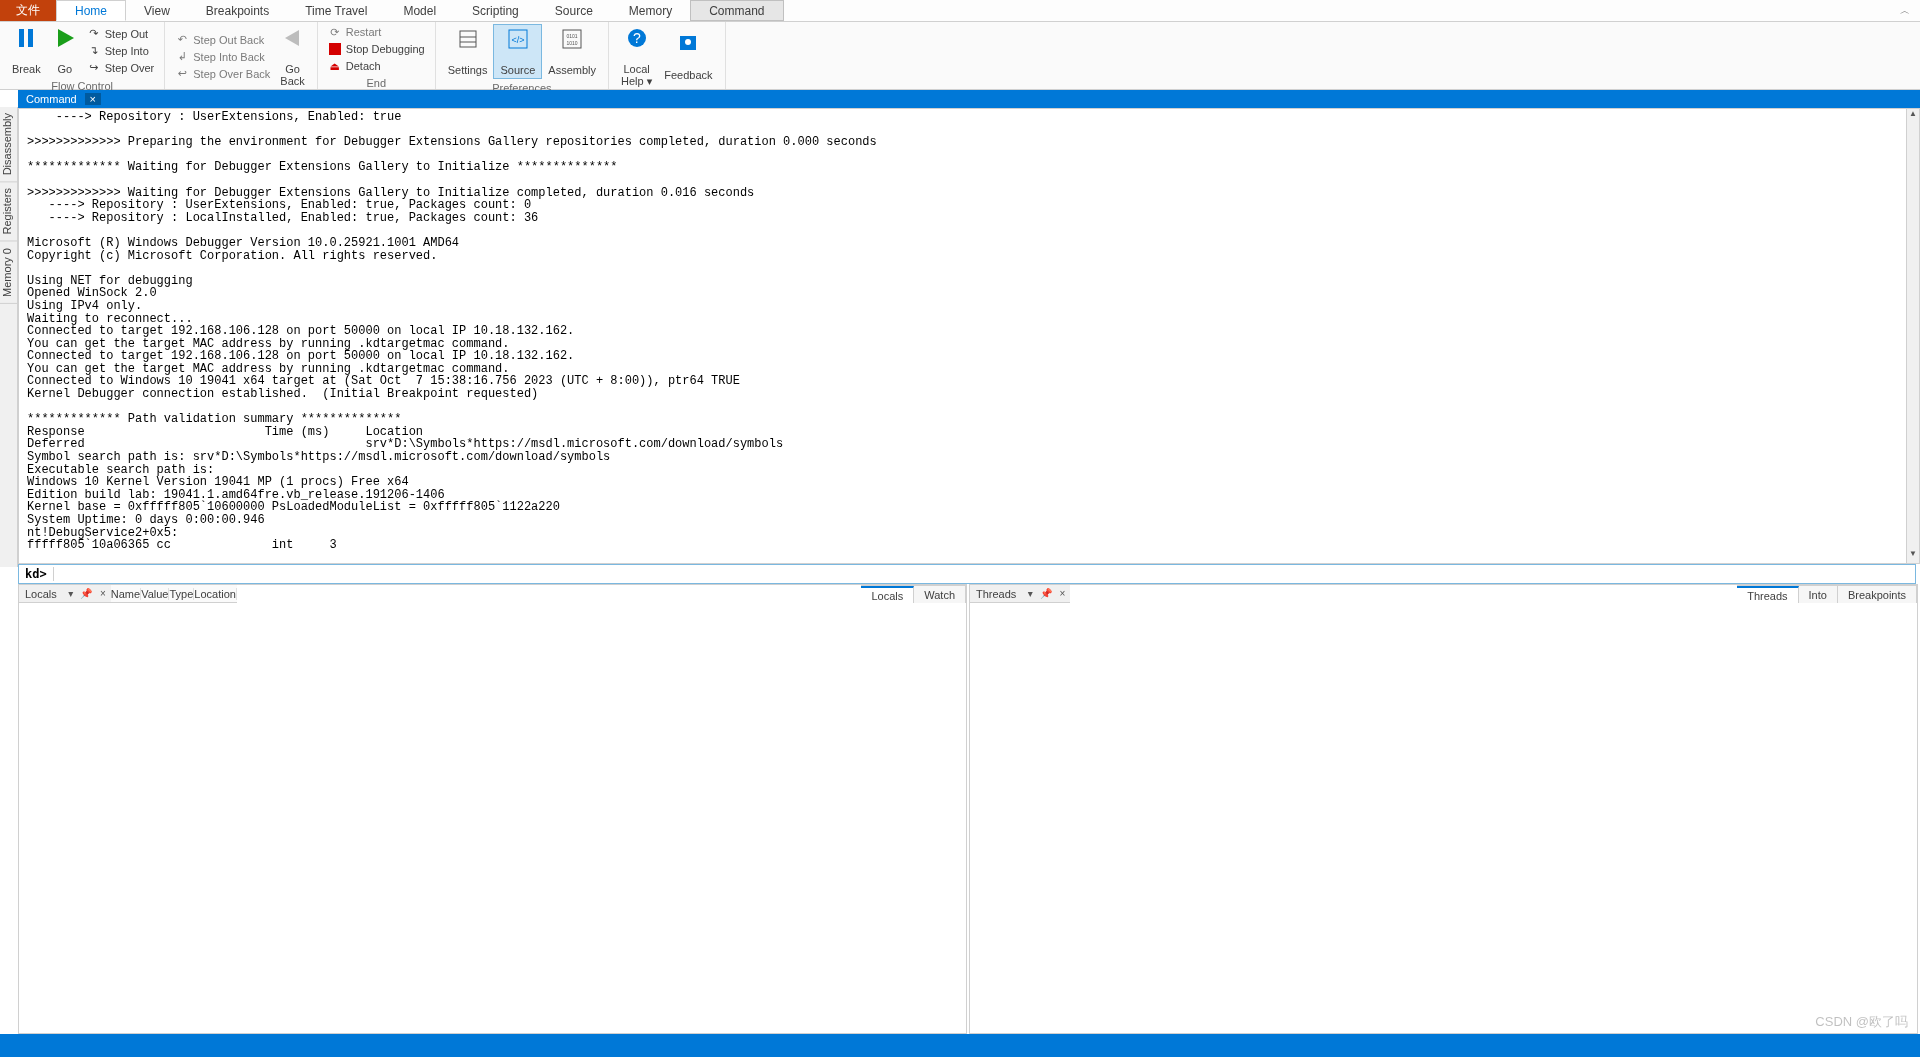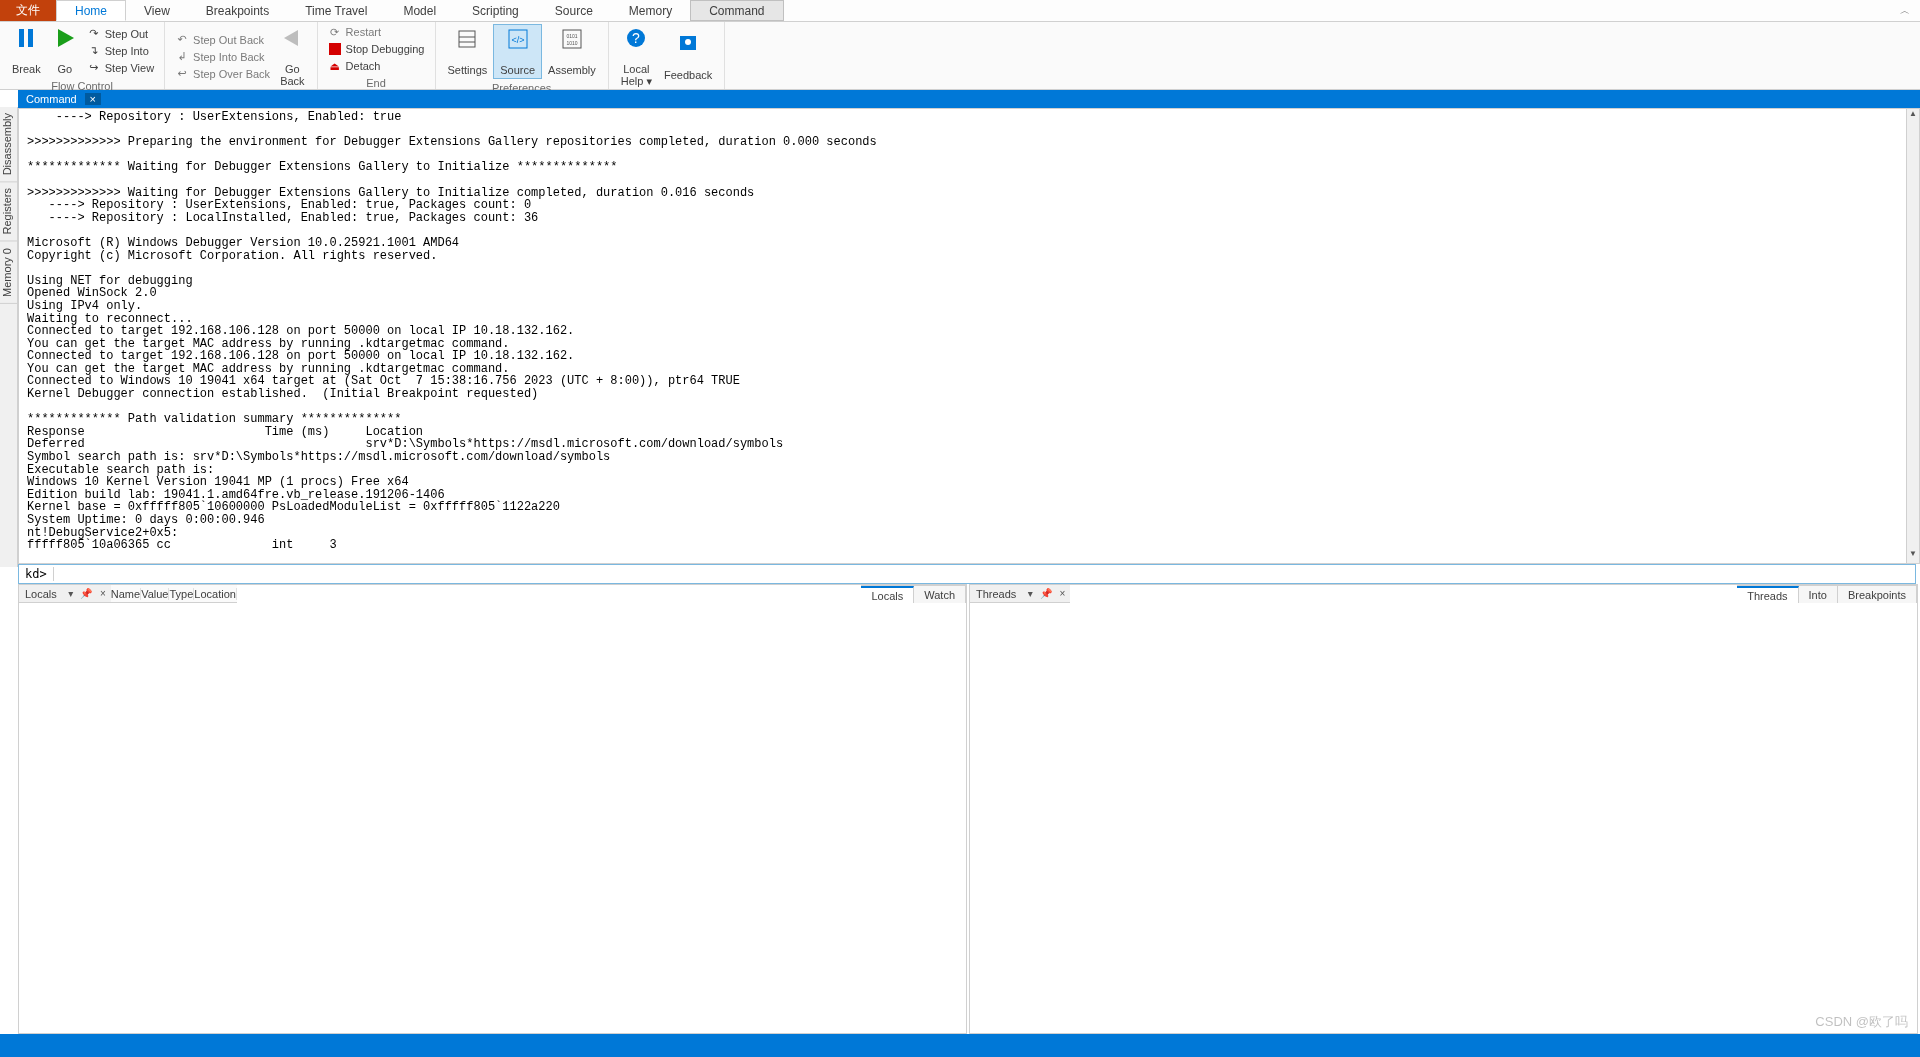--- a/index.html
+++ b/index.html
@@ -31,21 +31,21 @@
 .cmd-panel { position: absolute; left: 18px; top: 90px; right: 0; height: 18px; background: #0078d7; color: #fff; display: flex; align-items: center; font-size: 11px; }
 .cmd-panel .title { padding: 0 8px; }
 .cmd-panel .close { width: 16px; text-align: center; background: #005a9e; }
 
 .cmd-output { position: absolute; left: 18px; top: 108px; right: 4px; bottom: 493px; border: 1px solid #d0d0d0; background: #fff; font-family: Liberation Mono, monospace; font-size: 12px; line-height: 1.05; padding: 2px 8px; white-space: pre; overflow: hidden; color: #000; }
 .cmd-scroll { position: absolute; right: 0; top: 108px; width: 14px; bottom: 493px; background: #f0f0f0; border: 1px solid #d0d0d0; }
 .cmd-scroll .up, .cmd-scroll .dn { height: 14px; text-align: center; font-size: 8px; color: #555; }
 .cmd-scroll .dn { position: absolute; bottom: 0; width: 100%; }
 
 .cmd-input-row { position: absolute; left: 18px; right: 4px; bottom: 473px; height: 20px; border: 1px solid #7ab8e0; display: flex; align-items: center; background: #fff; }
-.cmd-input-row .prompt { padding: 0 6px; font-family: Consolas, monospace; border-right: 1px solid #d0d0d0; color: #000; }
+.cmd-input-row .prompt { padding: 0 6px; font-family: Consolas, monospace; border-right: 1px solid #d0d0d0; color: #000; font-weight: bold; }
 .cmd-input-row input { flex: 1; border: none; outline: none; font-family: Consolas, monospace; padding: 0 4px; }
 
 .bottom { position: absolute; left: 18px; right: 0; bottom: 23px; top: 584px; display: flex; }
 .pane { flex: 1; border: 1px solid #d0d0d0; display: flex; flex-direction: row; background: #fff; margin-right:2px;}
 .pane-hdr { height: 18px; background: #f0f0f0; border-bottom: 1px solid #d0d0d0; display: flex; align-items: center; font-size: 11px; }
 .pane-hdr .ttl { flex: 1; padding: 0 6px; color: #404040; }
 .pane-hdr .icn { width: 16px; text-align: center; color: #555; font-size: 10px; }
 .col-hdr { height: 18px; display: flex; border-bottom: 1px solid #d0d0d0; background: #fafafa; align-items: center; }
 .col { flex: 1; text-align: center; font-size: 11px; color: #404040; border-right: 1px solid #e0e0e0; display: flex; align-items: center; justify-content: center; }
 .col.tid { flex: 0 0 60px; }
@@ -99,21 +99,21 @@
         <div class="small-btn enabled">
             <span class="ic">↷</span>
             <span>Step Out</span>
           </div>
         <div class="small-btn enabled">
             <span class="ic">↴</span>
             <span>Step Into</span>
           </div>
         <div class="small-btn enabled">
             <span class="ic">↪</span>
-            <span>Step View</span>
+            <span>Step Over</span>
           </div>
       </div>
     </div>
     <div class="group-label">Flow Control</div>
   </div>
 
   <div class="ribbon-group">
     <div class="group-body">
       <div class="small-list">
         <div class="small-btn">

